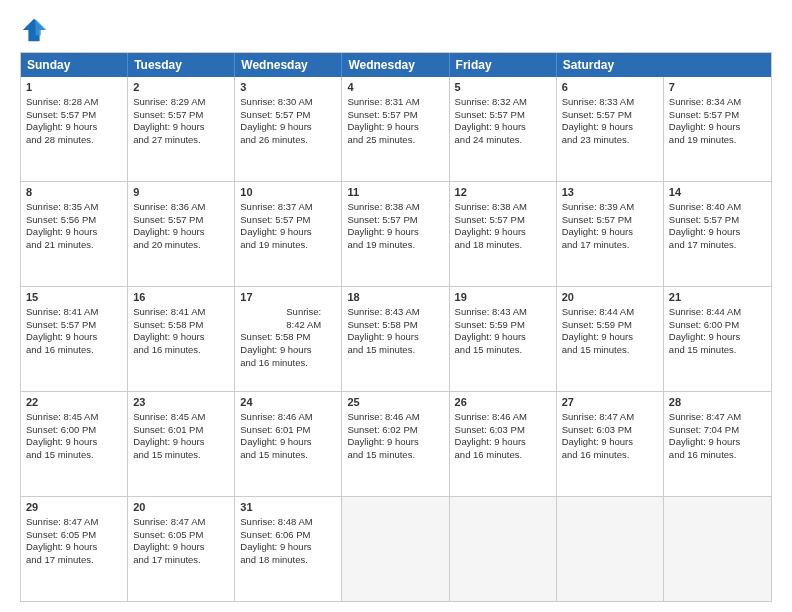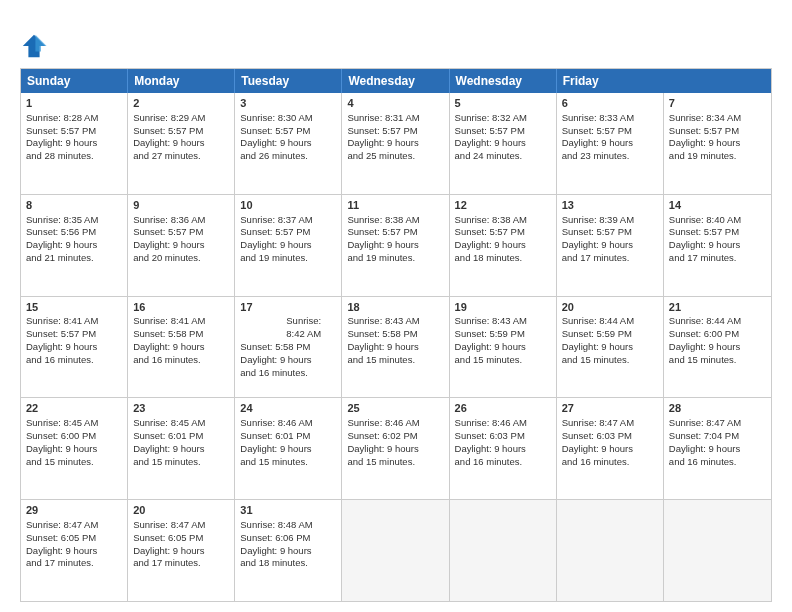--- a/index.html
+++ b/index.html
@@ -6,21 +6,21 @@
     body {
       font-family: Arial, sans-serif;
       background: #fff;
       width: 792px;
       height: 612px;
       overflow: hidden;
     }
     .page {
       width: 792px;
       height: 612px;
-      padding: 32px 20px 10px 20px;
+      padding: 16px 20px 10px 20px;
       display: flex;
       flex-direction: column;
     }
     .header {
       display: flex;
       justify-content: space-between;
       align-items: flex-start;
       margin-bottom: 8px;
     }
     .logo {
@@ -120,25 +120,25 @@
     </div>
     <div class="title-block">
       <div class="main-title"></div>
       <div class="subtitle"></div>
     </div>
   </div>
 
   <div class="calendar">
     <div class="cal-header" id="cal-header-row">
         <div class="cal-header-cell">Sunday</div>
-        <div class="cal-header-cell">Monday</div>
         <div class="cal-header-cell">Tuesday</div>
         <div class="cal-header-cell">Wednesday</div>
         <div class="cal-header-cell">Wednesday</div>
         <div class="cal-header-cell">Friday</div>
+        <div class="cal-header-cell">Saturday</div>
       </div>
     <div class="cal-body" id="cal-body">
         <div class="cal-row">
           <div class="cal-cell">
             <span class="day-num">1</span>
             <span style="display: block;">Sunrise: 8:28 AM</span>
             <span style="display: block;">Sunset: 5:57 PM</span>
             <span style="display: block;">Daylight: 9 hours</span>
             <span style="display: block;">and 28 minutes.</span>
           </div>

